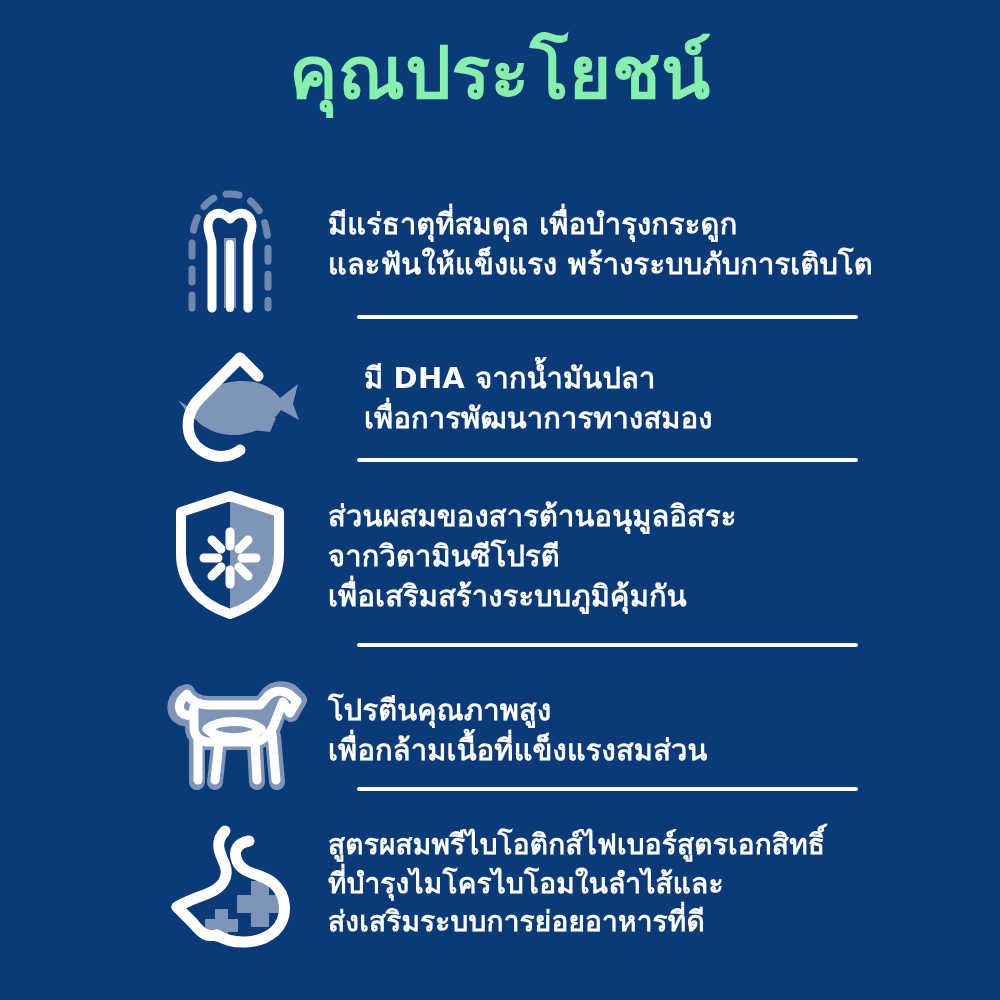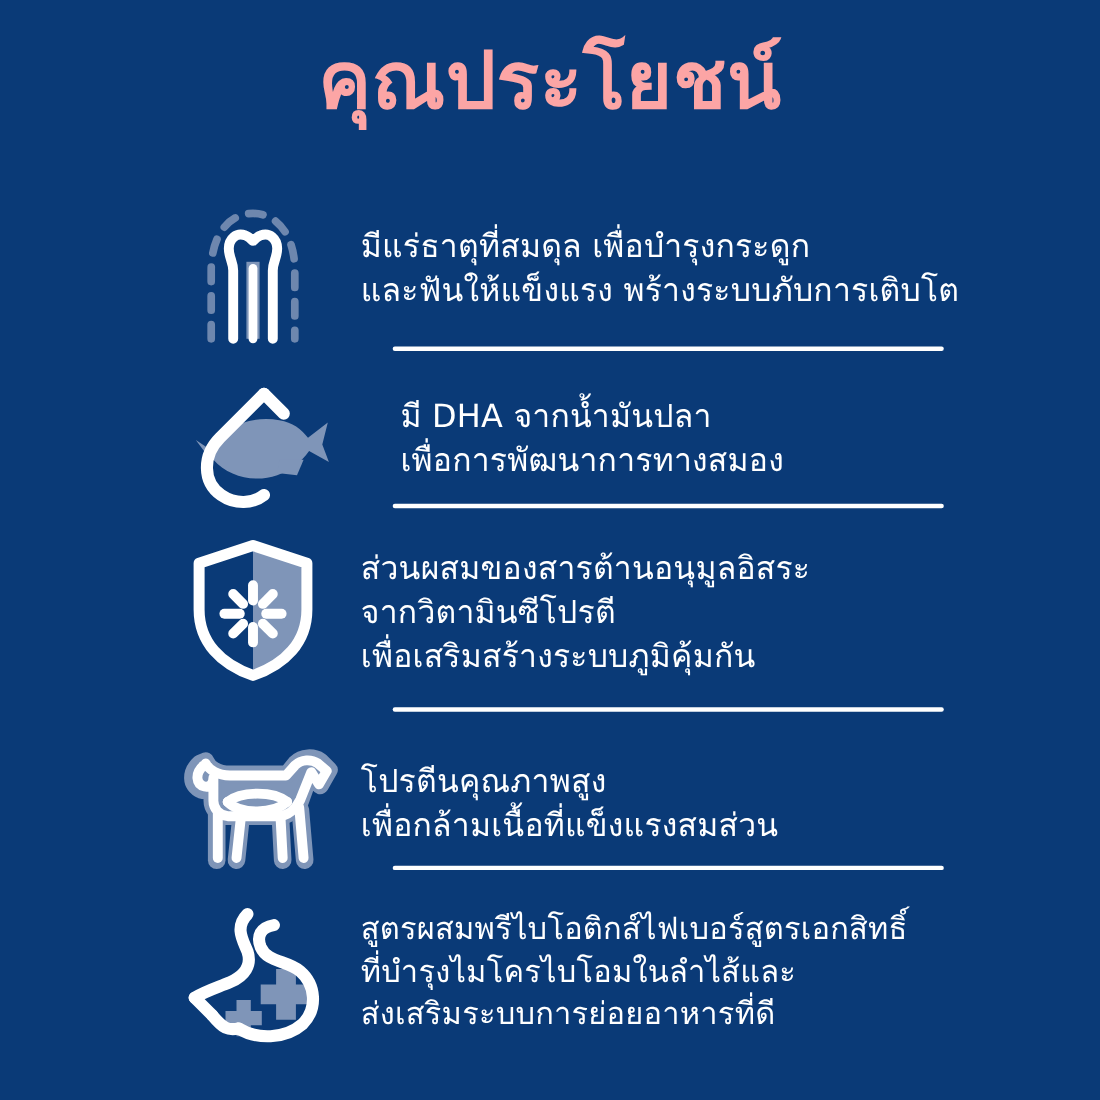--- a/index.html
+++ b/index.html
@@ -27,21 +27,21 @@
   .title {
     position: absolute;
     top: 32px;
     left: 0;
     width: 1000px;
     text-align: center;
     font-size: 72px;
     font-weight: 700;
     letter-spacing: 0.5px;
     line-height: 1.15;
-    color: #fca5a5;
+    color: #86efac;
     white-space: nowrap;
   }
 
   
   .list {
     position: absolute;
     top: 176px;
     left: 0;
     width: 1000px;
     height: 810px;
@@ -64,21 +64,21 @@
     justify-content: center;
   }
 
   .text-cell {
     flex: 1 1 auto;
     padding-left: 8px;
   }
 
   .line {
     font-size: 29px;
-    font-weight: 400;
+    font-weight: 700;
     line-height: 1.38;
     color: #FFFFFF;
     white-space: nowrap;
     letter-spacing: 0.2px;
   }
 
   
   #row-1 { top: 6px; }
   #row-1 .icon-cell { height: 130px; }
   #row-2 { top: 168px; }

